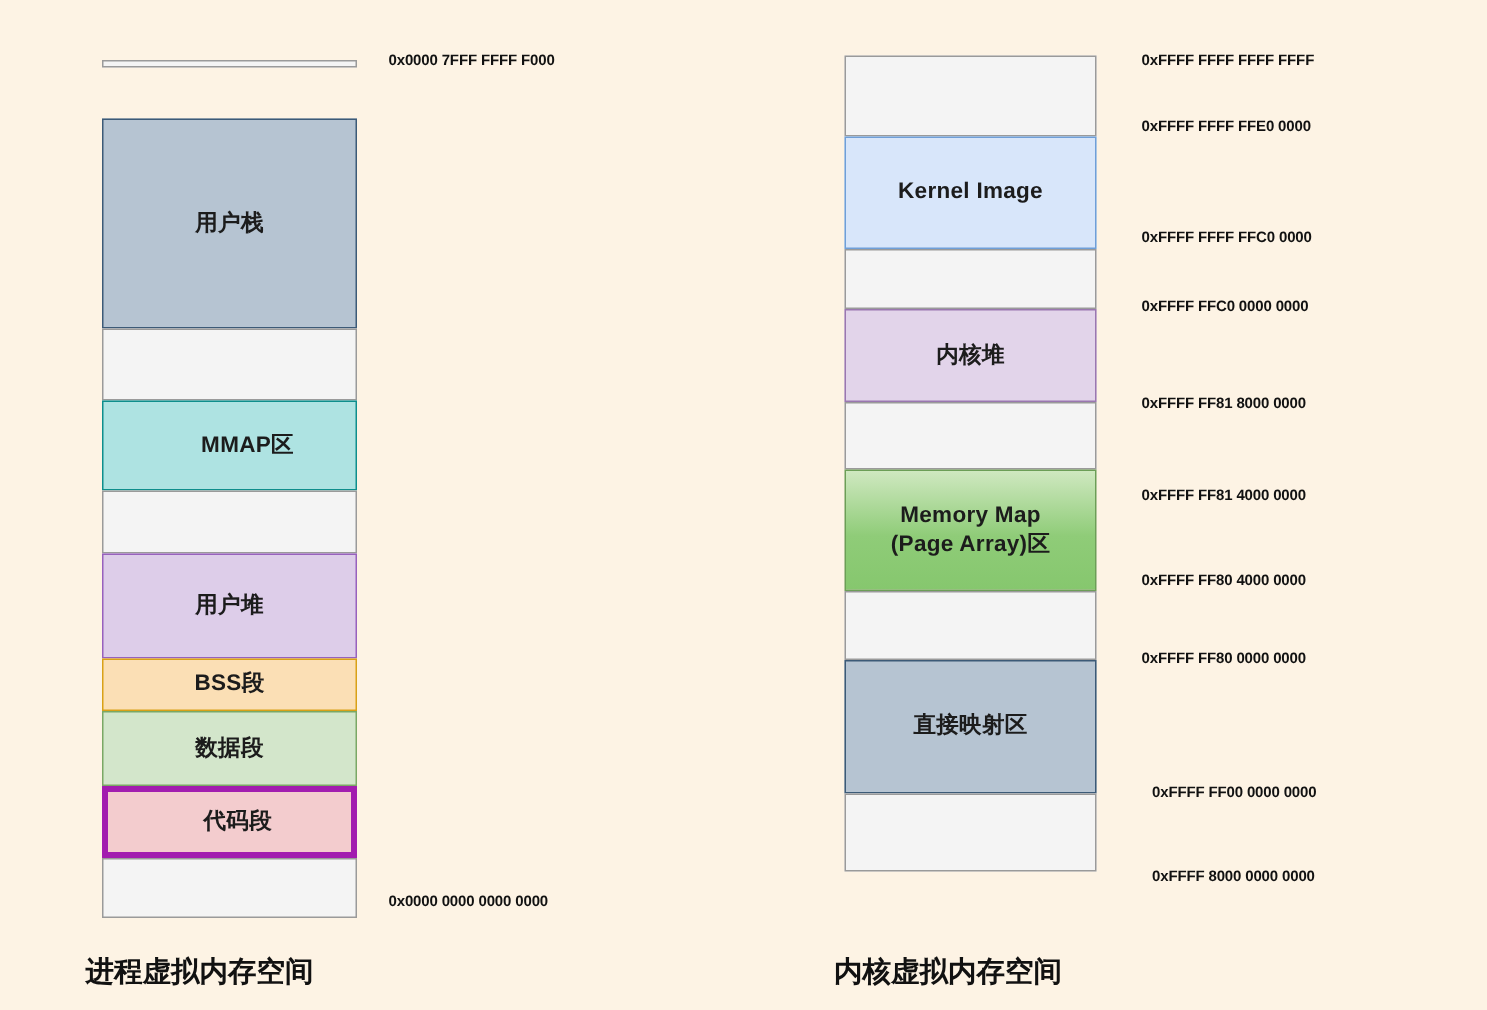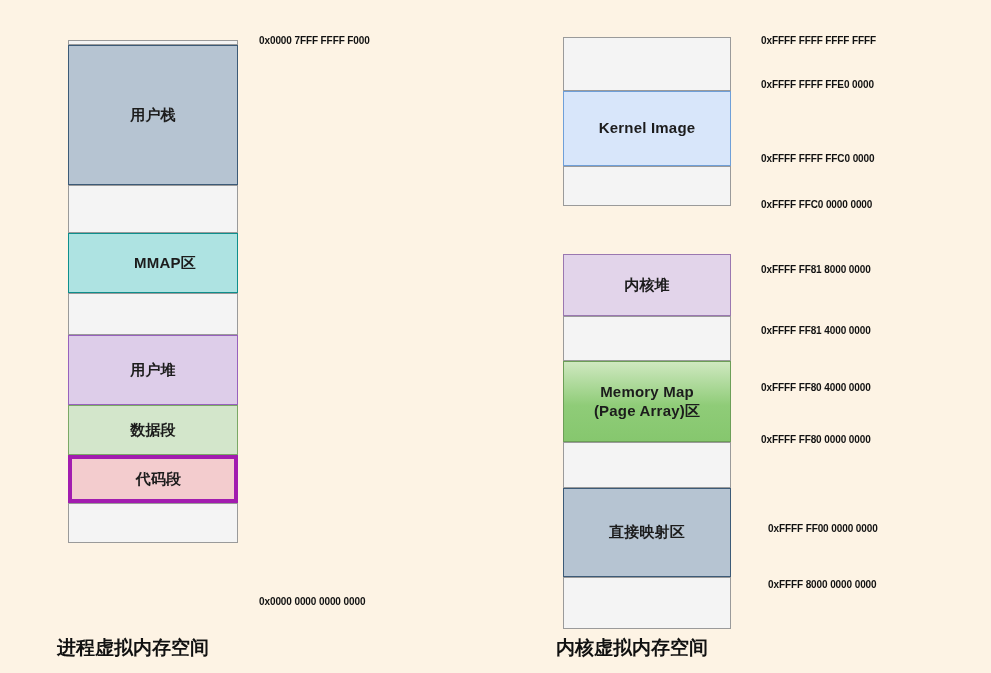--- a/index.html
+++ b/index.html
@@ -36,21 +36,21 @@
     justify-content: center;
     text-align: center;
     font-size: 15px;
     font-weight: bold;
     color: #1c1c1c;
     line-height: 1.25;
     letter-spacing: 0.2px;
   }
   .block.empty { background: #f4f4f4; border: 1px solid #9a9a9a; }
 
-  .b-stack    { background:#b6c4d2; border:1px solid #3c5a77; }
+  .b-stack    { background:#b6c4d2; border:1px solid #3c5a77;margin-top:34px; }
   .b-mmap     { background:#aee3e2; border:1px solid #0e8e8c; }
   .b-heap     { background:#ddcde9; border:1px solid #9761bd; }
   .b-bss      { background:#fbdfb5; border:1px solid #d9a117; }
   .b-data     { background:#d3e6cb; border:1px solid #7aa865; }
   .b-text     { background:#f3ccce; border:4px solid #a21caf;padding-left:11px; }
   .b-kimage   { background:#d8e6fa; border:1px solid #6f9fd8; }
   .b-kheap    { background:#e2d4ea; border:1px solid #9a77b0; }
   .b-memmap   { background:linear-gradient(to bottom,#cfe8c0 0%,#8fcc78 55%,#86c76e 100%); border:1px solid #6c9e57; }
   .b-direct   { background:#b6c4d2; border:1px solid #3c5a77; }
 
@@ -86,35 +86,38 @@
         <span>用户栈</span>
       </div>
       <div class="block empty" style="height: 48px;"></div>
       <div class="block b-mmap" style="height: 60px; padding-left: 24px;">
         <span>MMAP区</span>
       </div>
       <div class="block empty" style="height: 42px;"></div>
       <div class="block b-heap" style="height: 70px;">
         <span>用户堆</span>
       </div>
+      <div class="block b-bss" style="height: 35px;">
+        <span>BSS段</span>
+      </div>
       <div class="block b-data" style="height: 50px;">
         <span>数据段</span>
       </div>
       <div class="block b-text" style="height: 48px;">
         <span>代码段</span>
       </div>
       <div class="block empty" style="height: 40px;"></div>
     </div>
   <div class="column" id="kernel-column">
       <div class="block empty" style="height: 54px;"></div>
       <div class="block b-kimage" style="height: 75px;">
         <span>Kernel Image</span>
       </div>
       <div class="block empty" style="height: 40px;"></div>
-      <div class="block b-kheap" style="height: 62px; margin-top: 48px;">
+      <div class="block b-kheap" style="height: 62px;">
         <span>内核堆</span>
       </div>
       <div class="block empty" style="height: 45px;"></div>
       <div class="block b-memmap" style="height: 81px;">
         <span>Memory Map<br>(Page Array)区</span>
       </div>
       <div class="block empty" style="height: 46px;"></div>
       <div class="block b-direct" style="height: 89px;">
         <span>直接映射区</span>
       </div>

